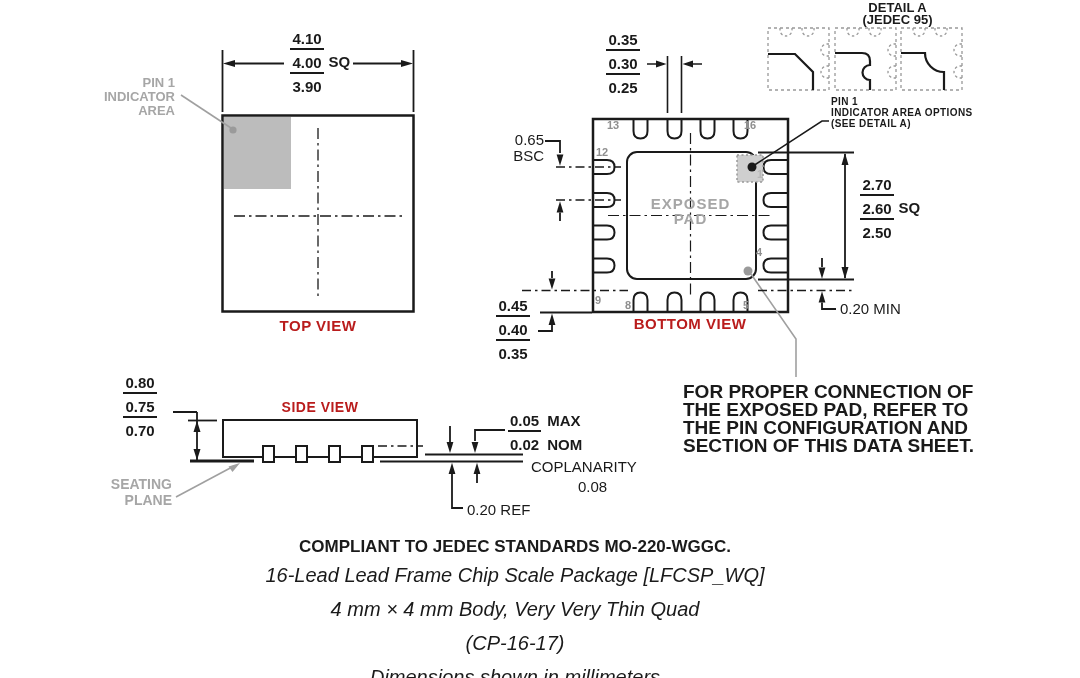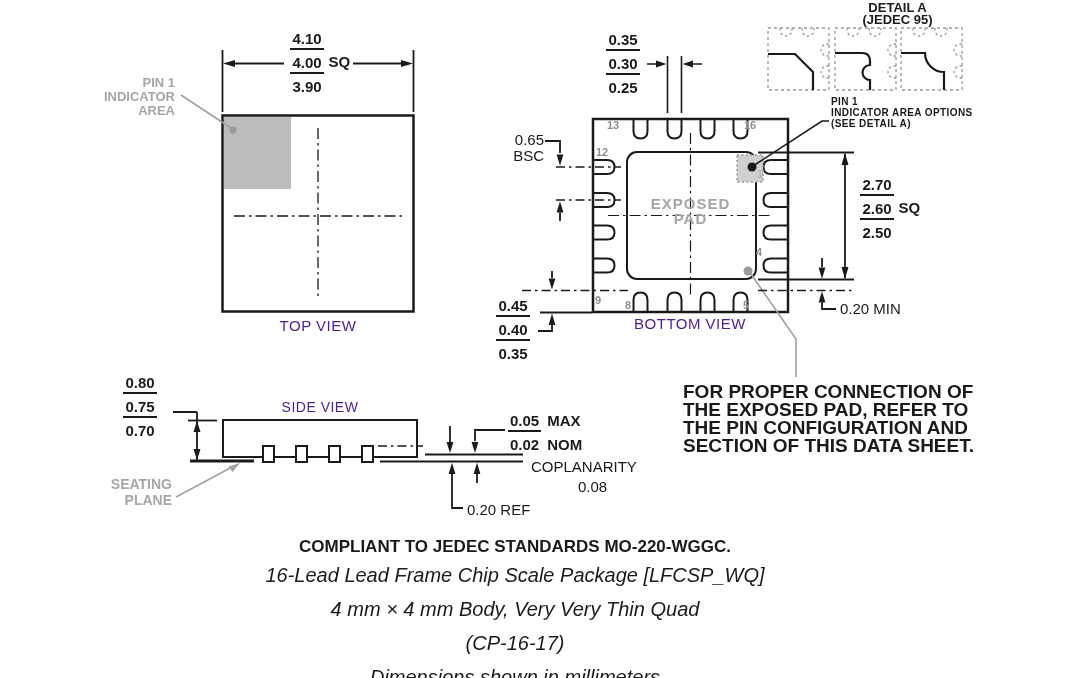--- a/index.html
+++ b/index.html
@@ -7,21 +7,21 @@
          font-family:"Liberation Sans",sans-serif;color:#1a1a1a;}
   #linework{position:absolute;left:0;top:0;}
   .abs{position:absolute;}
   
   .dim-stack{display:flex;flex-direction:column;align-items:center;}
   .drow{position:relative;margin-bottom:4px;white-space:nowrap;}
   .num{display:inline-block;font-weight:bold;font-size:15px;line-height:15px;padding:0 2px 2px;}
   .ul{border-bottom:2.5px solid #1a1a1a;}
   .sfx{position:absolute;left:100%;top:0;padding-left:5px;font-weight:bold;font-size:15px;line-height:15px;white-space:nowrap;}
   .sfx2{font-weight:bold;font-size:15px;line-height:15px;padding-left:6px;}
-  .gray-label{color:#4c1d95;font-weight:normal;font-size:15px;letter-spacing:0.5px;}
+  .gray-label{color:#b91c1c;font-weight:bold;font-size:15px;letter-spacing:0.5px;}
   .gray-label-sm{color:#a6a6a6;font-weight:bold;font-size:13px;line-height:14px;}
   .pin-num{color:#8f8f8f;font-weight:bold;font-size:11px;line-height:11px;}
   .dim-text{font-weight:normal;font-size:15px;line-height:15px;white-space:nowrap;}
   .small-bold{font-weight:bold;font-size:10px;line-height:11px;letter-spacing:0.4px;white-space:nowrap;}
   .note-line{font-weight:bold;font-size:19px;line-height:18px;white-space:nowrap;}
   .cap-bold{font-weight:bold;font-size:17px;line-height:22px;}
   .cap-italic{font-style:italic;font-size:20px;line-height:26px;margin-top:8px;}
   .center{text-align:center;}
   .right{text-align:right;}
 </style>

